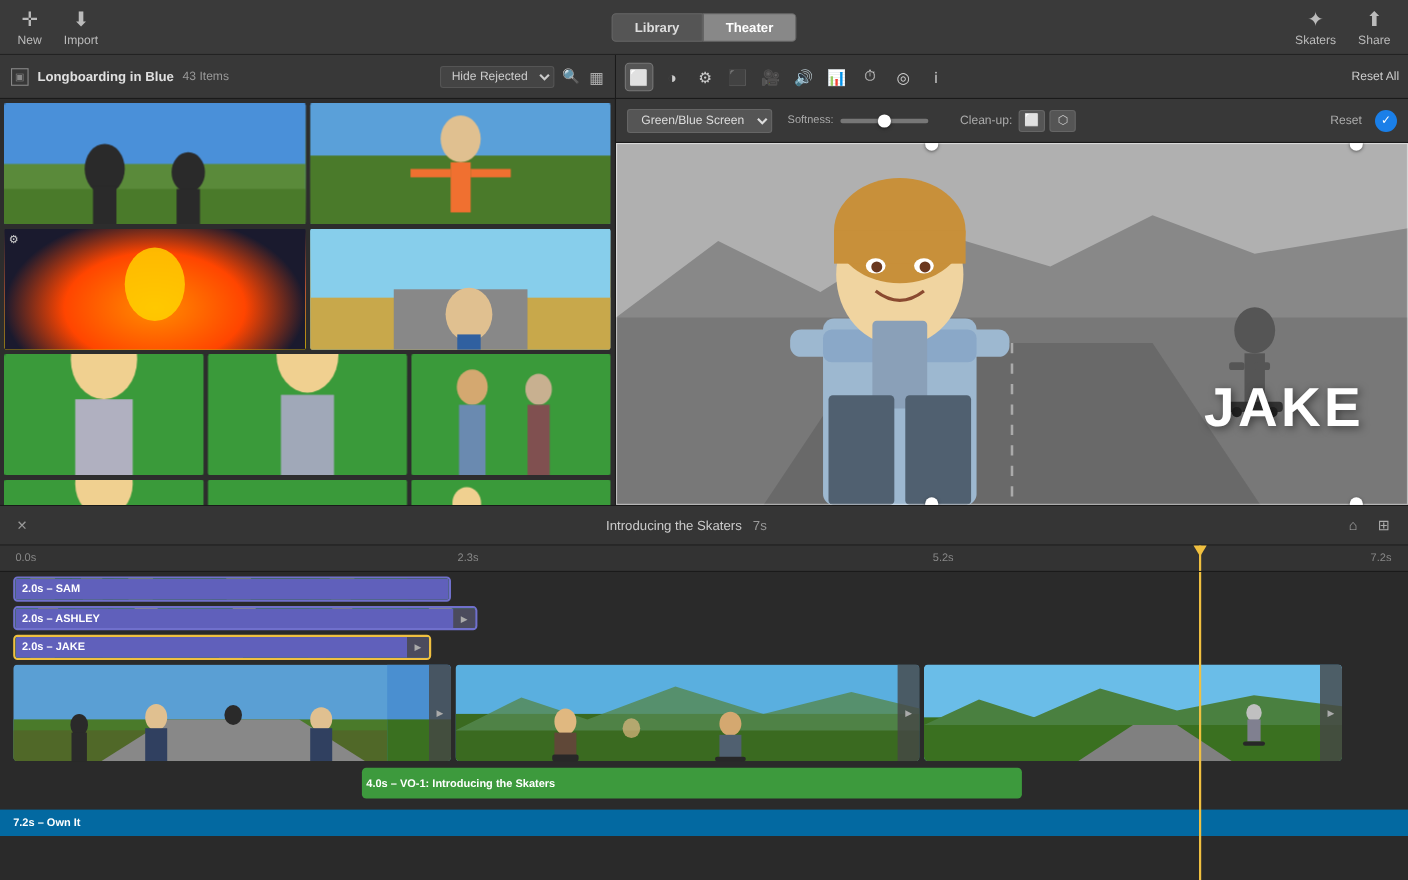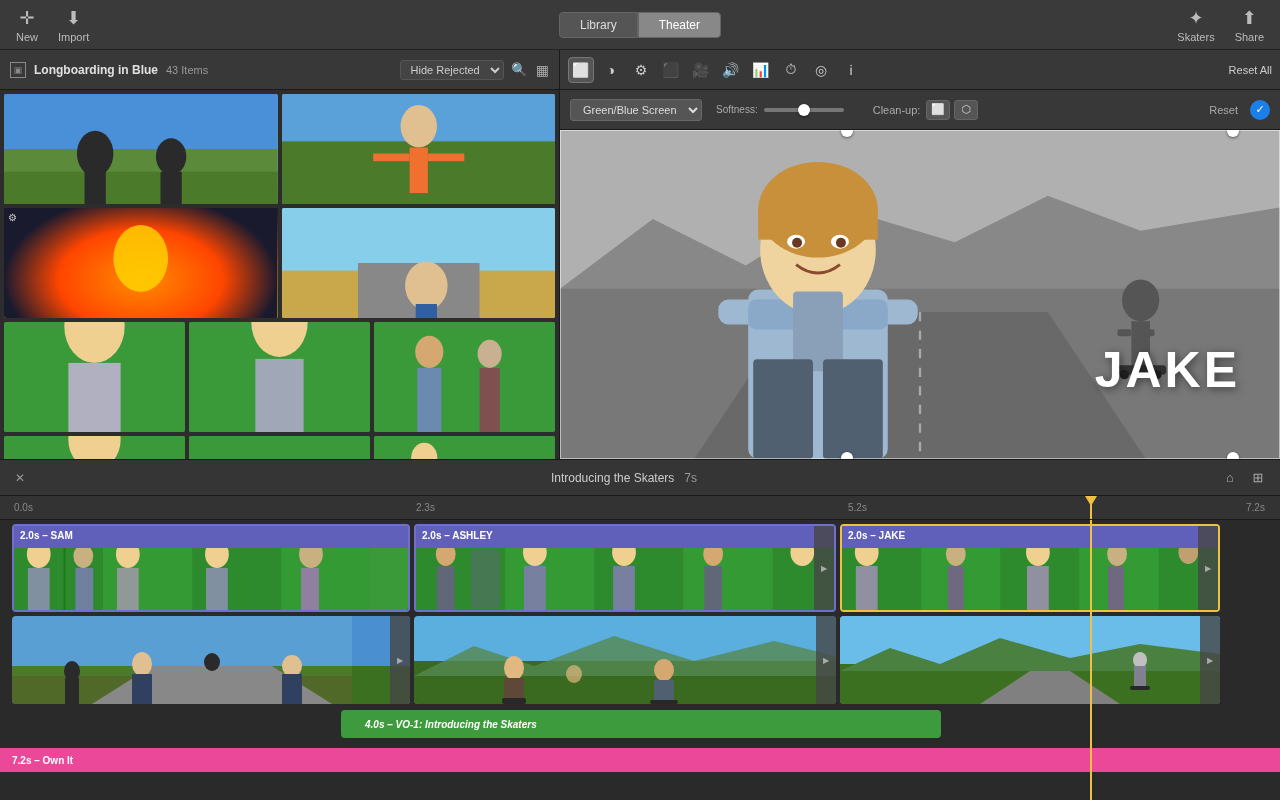--- a/index.html
+++ b/index.html
@@ -42,20 +42,21 @@
     .toolbar-btn span {
       font-size: 11px;
       color: #bbb;
     }
     .toolbar-center {
       position: absolute;
       left: 50%;
       transform: translateX(-50%);
       display: flex;
       gap: 0;
+      font-weight: bold;
     }
     .tab-btn {
       padding: 5px 20px;
       border: 1px solid #666;
       background: #555;
       color: #ddd;
       cursor: pointer;
       font-size: 12px;
     }
     .tab-btn.active {
@@ -432,35 +433,34 @@
       display: flex;
       flex-direction: column;
       overflow: hidden;
       position: relative;
       padding: 4px 0;
     }
 
     
     .vo-track {
       height: 28px;
-      margin: 2px 24px;
+      margin: 2px 12px;
       background: #3d9a3d;
       border-radius: 4px;
       display: flex;
       align-items: center;
-      padding: 0 24px;
+      padding: 0 4px;
       font-size: 10px;
       color: white;
       font-weight: 600;
-      font-style: italic;
     }
     .music-track {
       height: 24px;
       margin: 2px 0;
-      background: #ec4899;
+      background: #0369a1;
       border-radius: 0;
       display: flex;
       align-items: center;
       padding: 0 12px;
       font-size: 10px;
       color: white;
       font-weight: 600;
     }
 
     
@@ -760,21 +760,21 @@
     <span class="ruler-mark" style="left:848px;">5.2s</span>
     <span class="ruler-mark" style="left:1246px;">7.2s</span>
 
     <div class="playhead" style="left:1090px;">
       <div class="playhead-triangle"></div>
     </div>
   </div>
 
   <div class="timeline-tracks">
 
-    <div style="display:flex;height:88px;padding:0 12px;gap:4px;margin-bottom:4px;">
+    <div style="display:flex;height:76px;padding:0 12px;gap:4px;margin-bottom:4px;flex-direction:column;">
 
       <div style="width:398px;position:relative;border-radius:4px;overflow:hidden;border:2px solid #7070cc;">
         <div style="position:absolute;top:0;left:0;right:0;height:22px;background:#6060bb;font-size:10px;color:white;padding:4px 6px;font-weight:700;z-index:2;">2.0s – SAM</div>
         <svg width="100%" height="100%" viewBox="0 0 398 88" preserveAspectRatio="xMidYMid slice">
 
           <rect width="398" height="88" fill="#3a9a3a"></rect>
 
           <rect x="0" y="0" width="90" height="88" fill="#2d8a2d"></rect>
           <ellipse cx="25" cy="30" rx="12" ry="14" fill="#f0d090"></ellipse>
           <rect x="14" y="44" width="22" height="44" fill="#8090a0"></rect>

